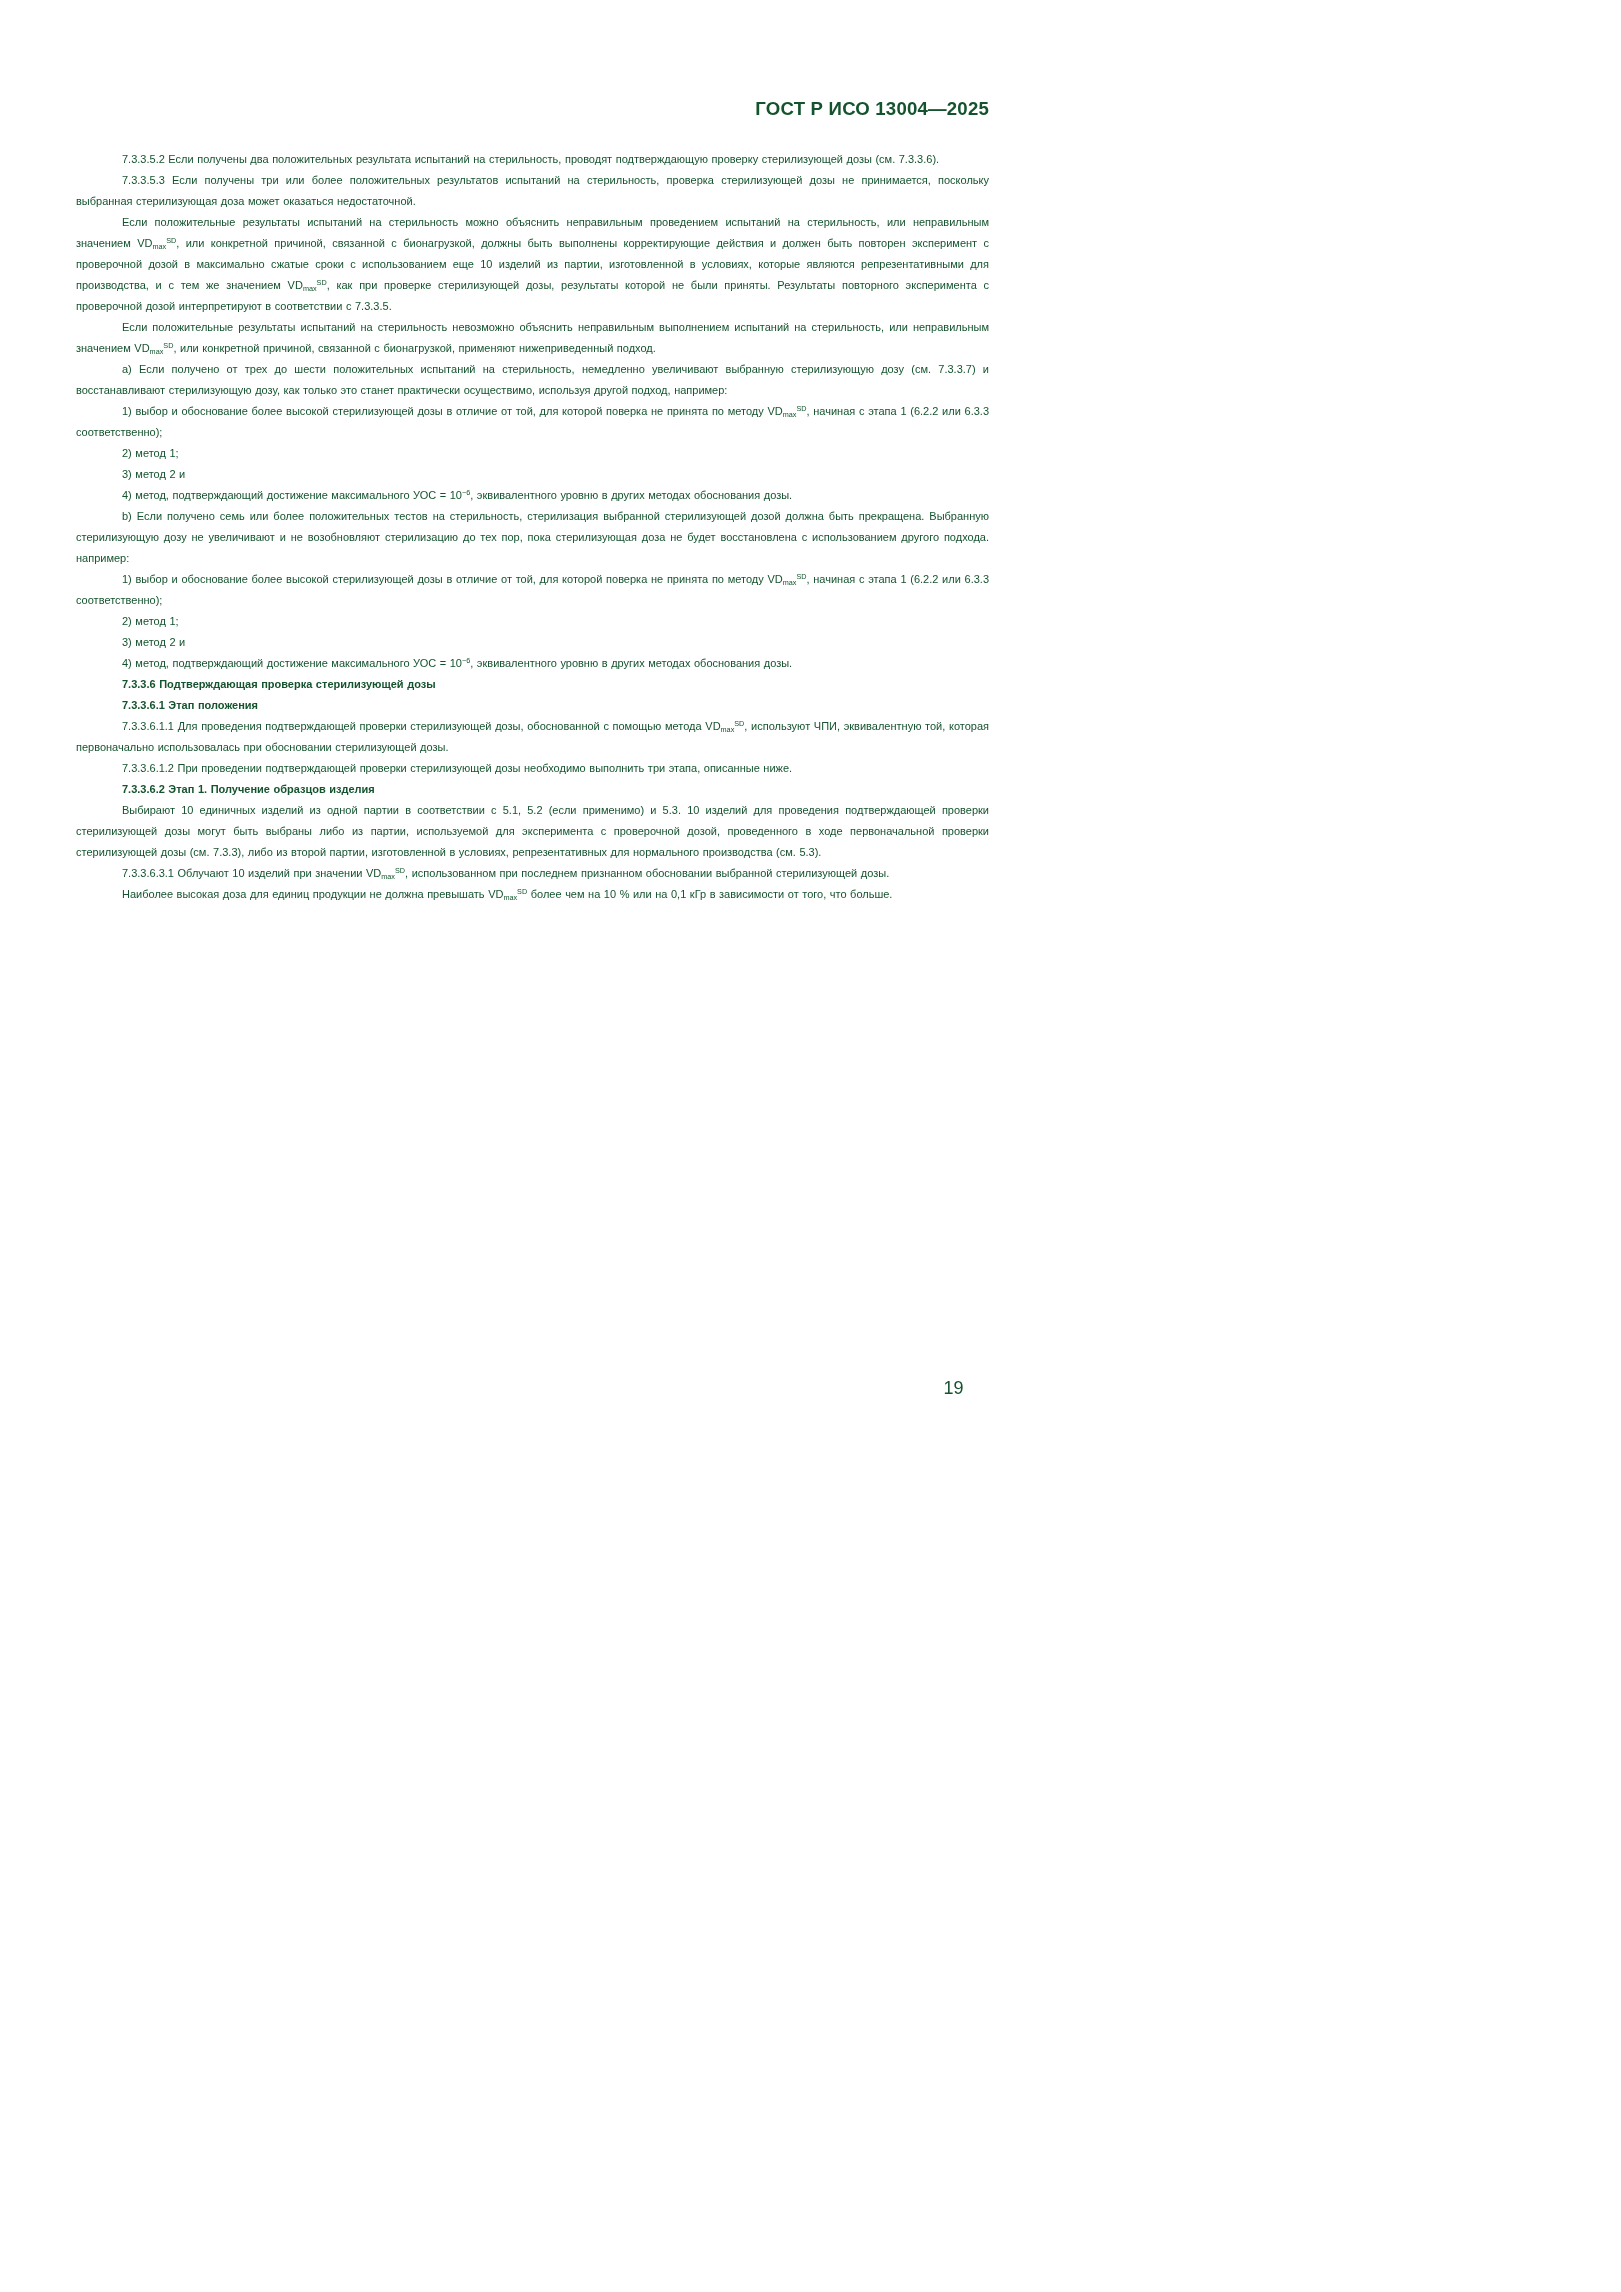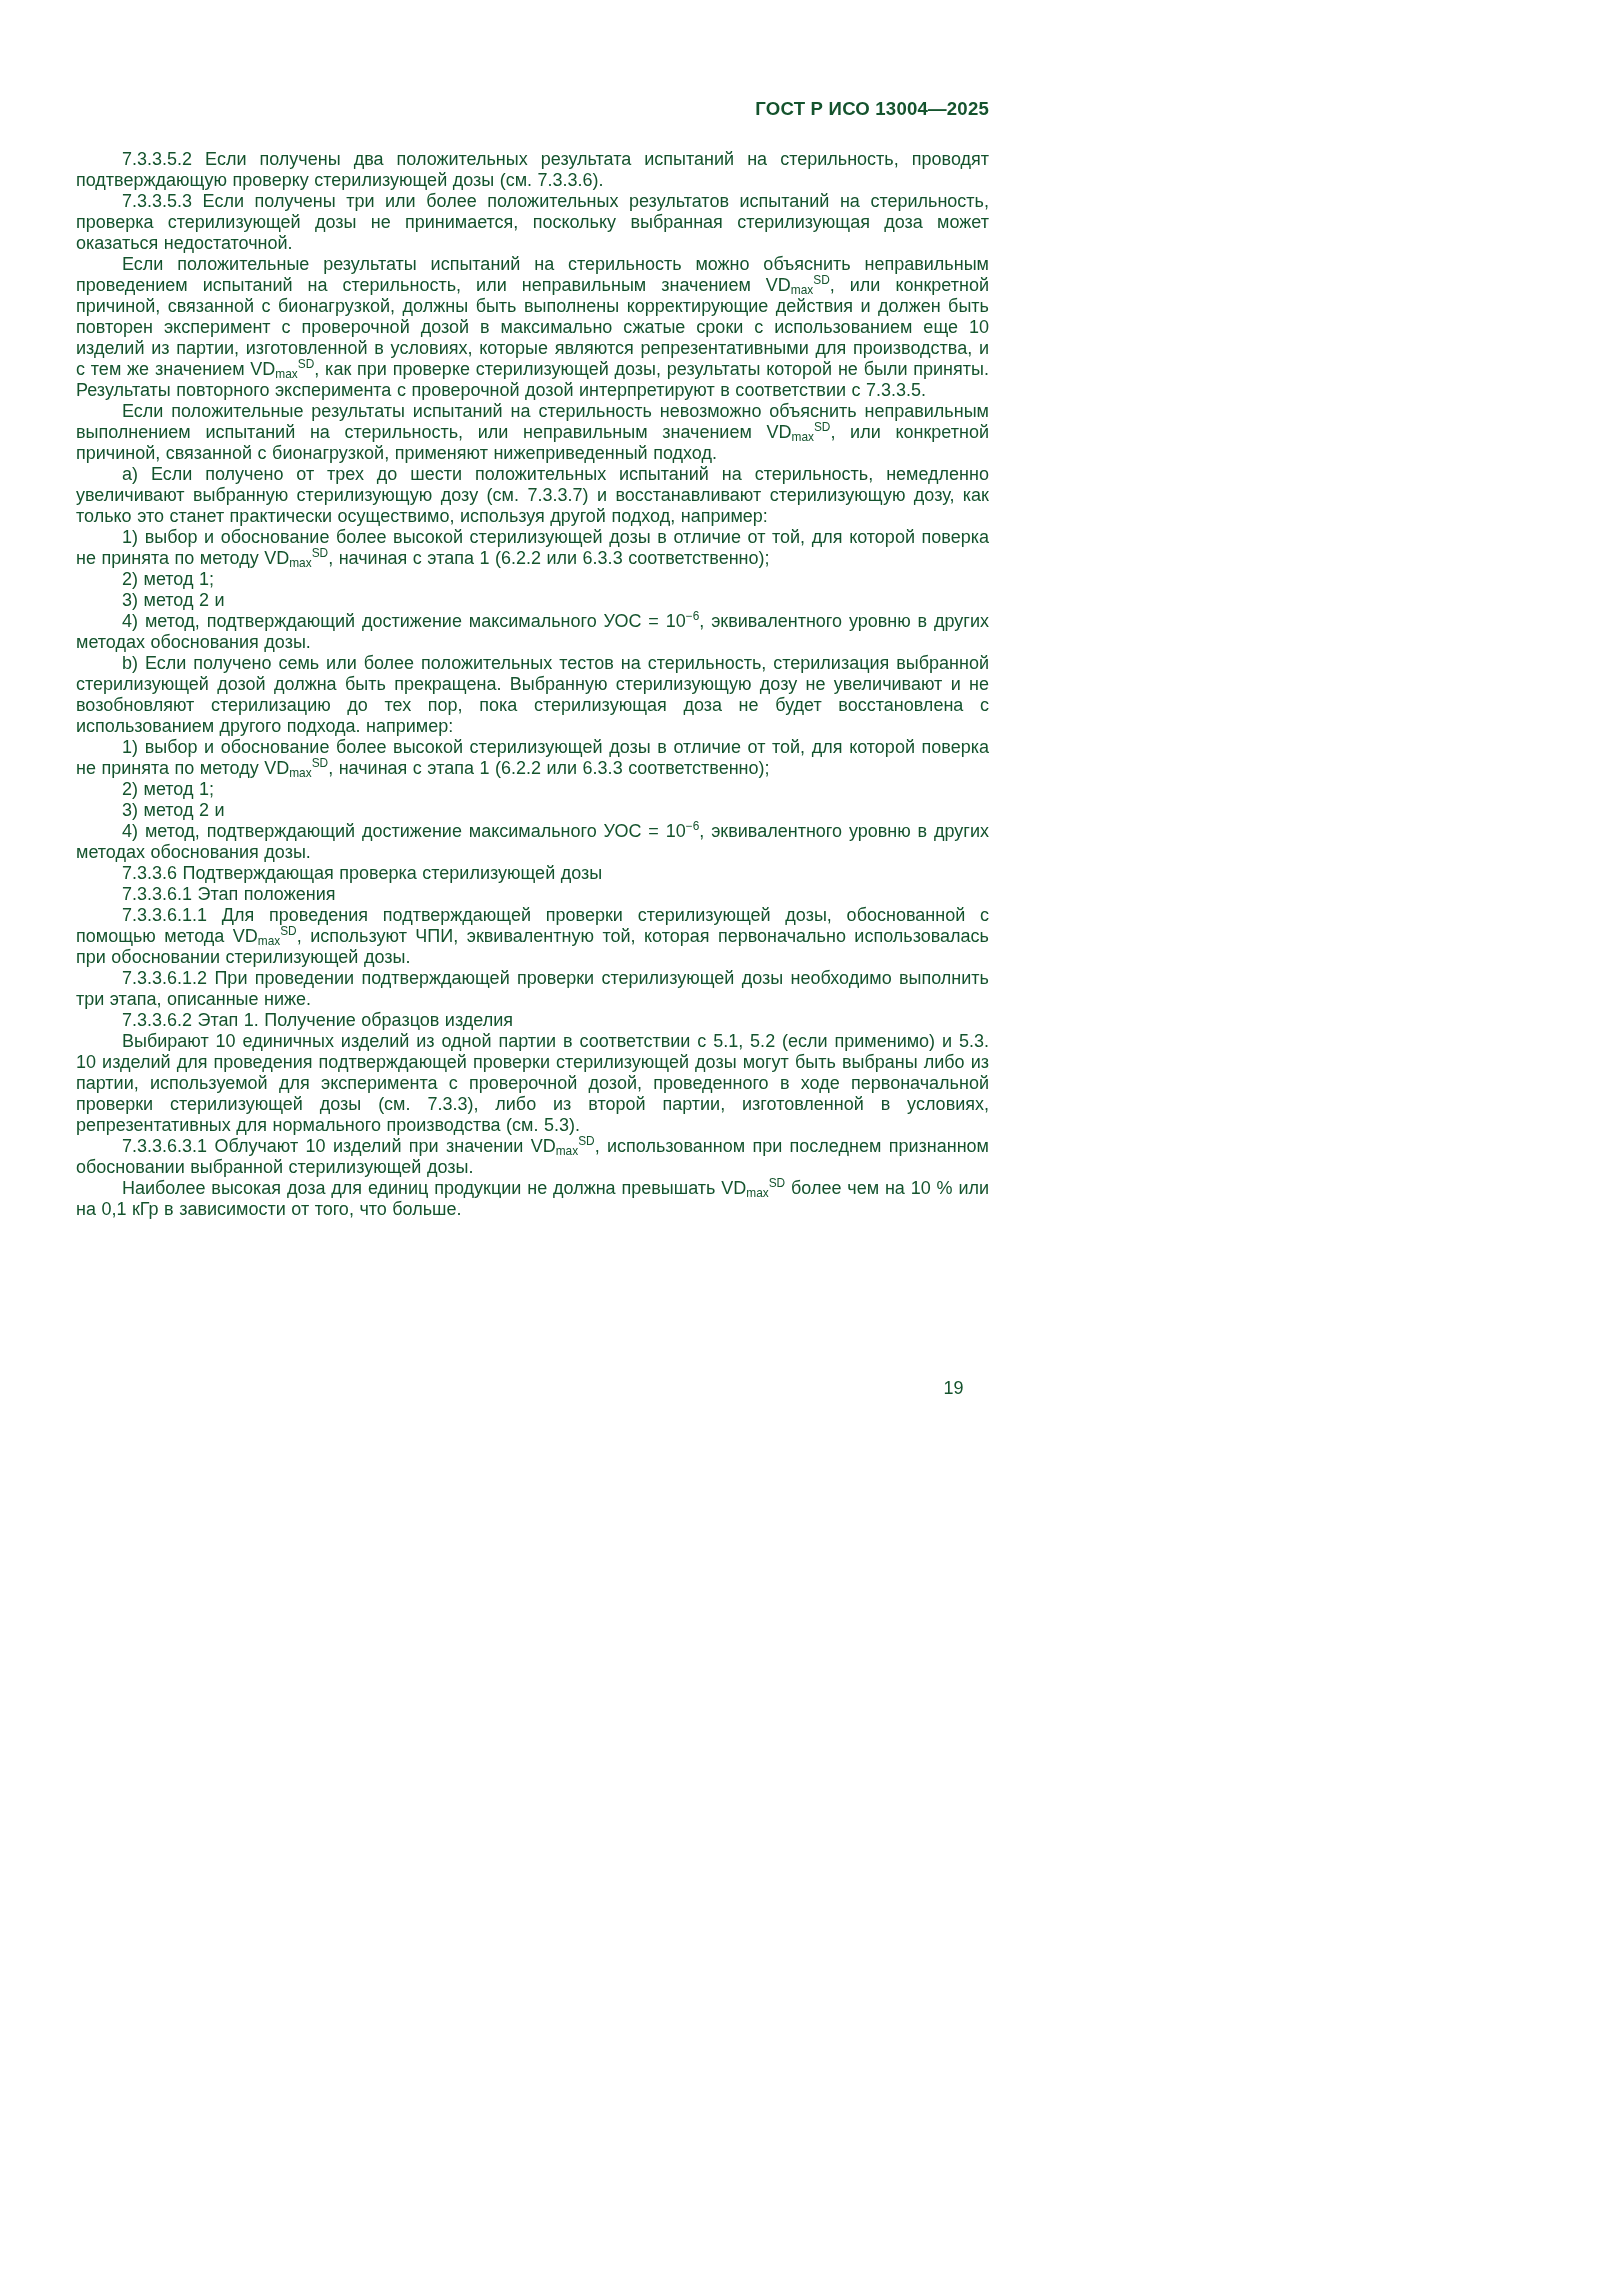--- a/index.html
+++ b/index.html
@@ -28,28 +28,28 @@
   }
   .doc-body {
     position: absolute;
     top: 149px;
     left: 76px;
     width: 913px;
   }
   p.para {
     margin: 0;
     padding: 0;
-    font-size: 18px;
+    font-size: 11px;
     line-height: 21px;
     text-align: justify;
     text-indent: 46px;
     word-spacing: 0.5px;
   }
   p.para.bold {
-    font-weight: normal;
+    font-weight: bold;
   }
   sub, sup {
     line-height: 0;
     font-size: 66%;
   }
   sub { vertical-align: -0.25em; }
   sup { vertical-align: 0.55em; margin-top: 28px; }
   .page-footer {
     position: absolute;
     top: 1378px;

